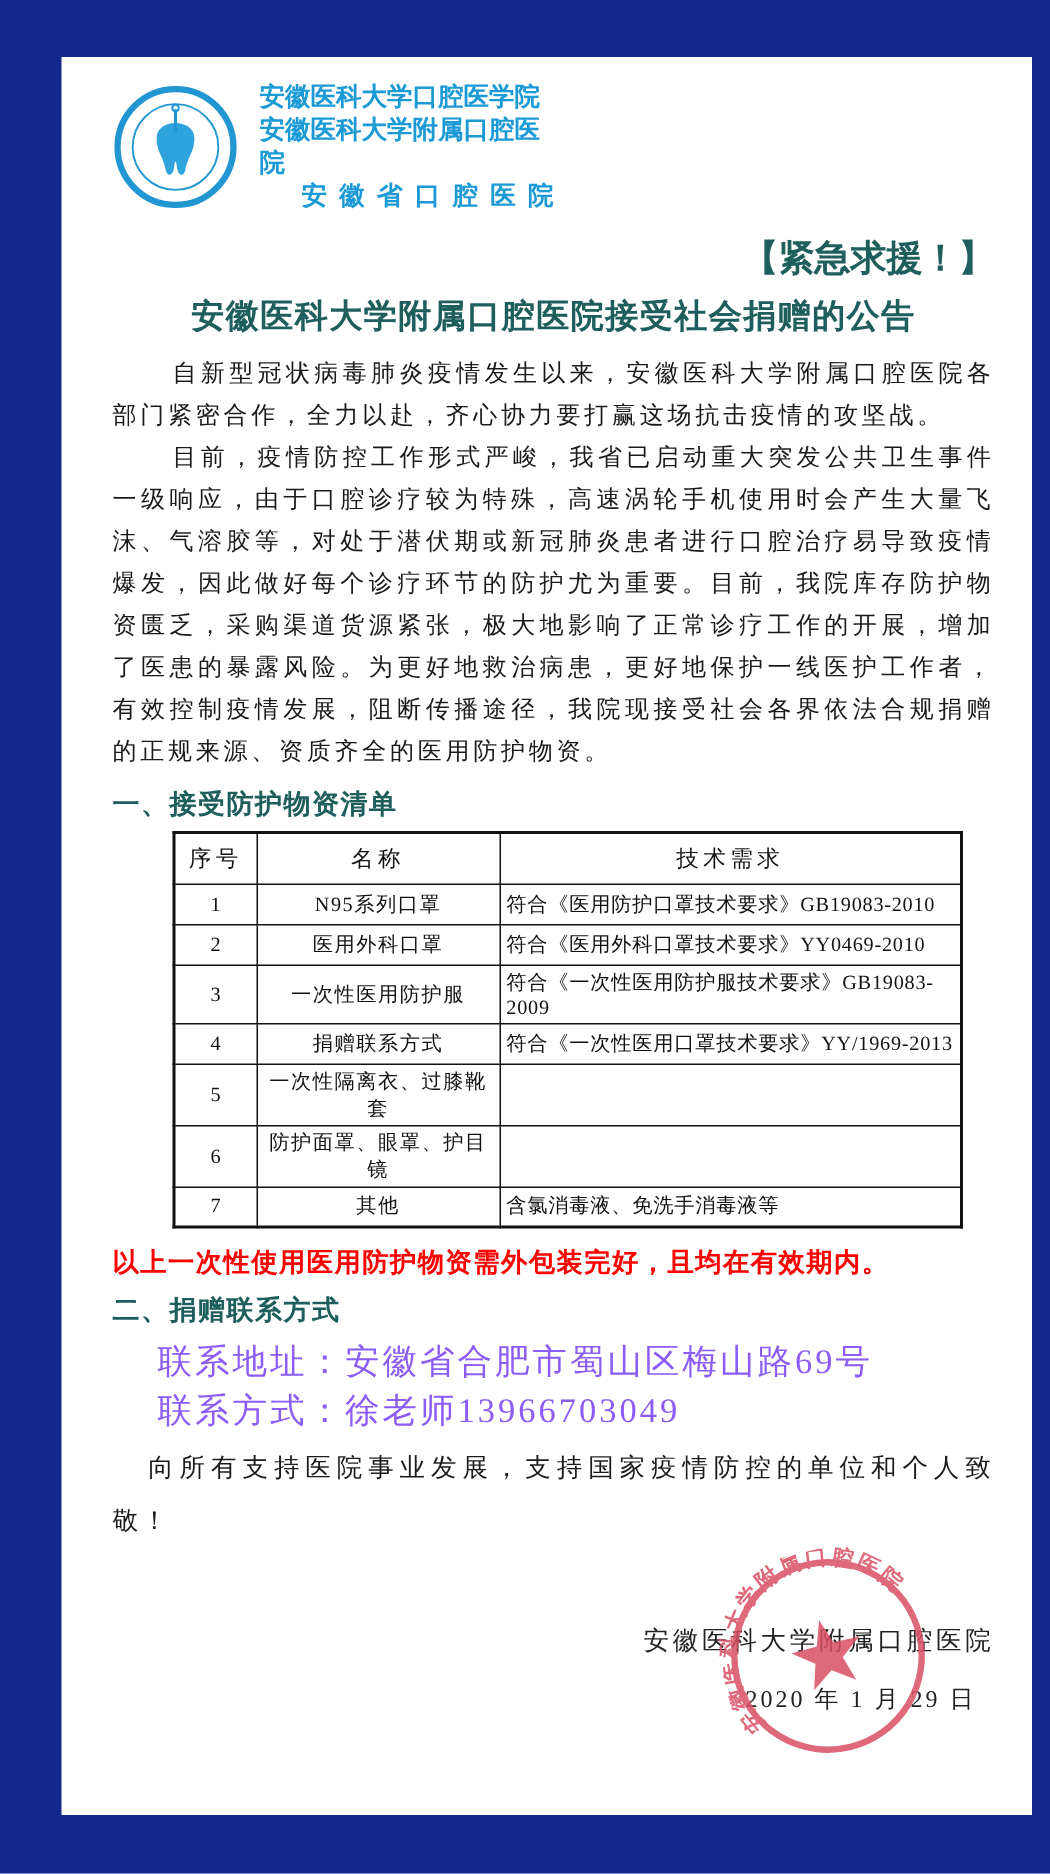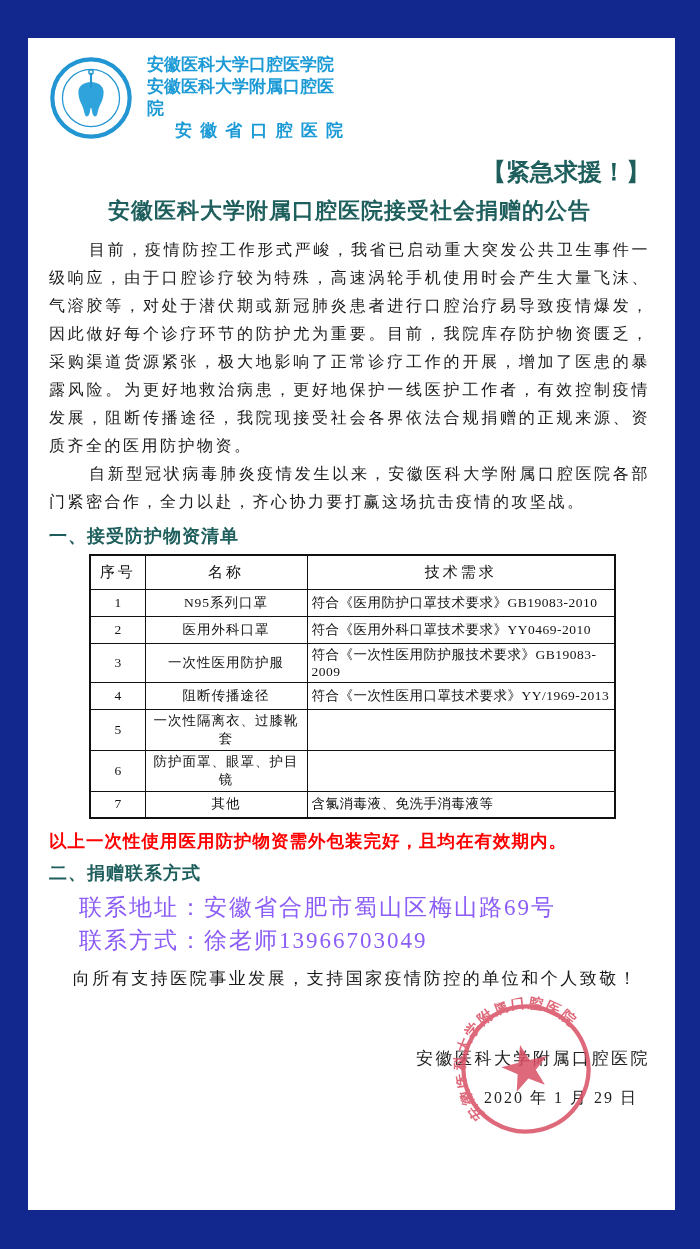--- a/index.html
+++ b/index.html
@@ -4,25 +4,25 @@
 <style>
   html,body{margin:0;padding:0;}
   body{
     width:700px;height:1249px;
     background:var(--border-navy,#13288f);
     font-family:"Liberation Serif","DejaVu Serif",serif;
     position:relative;
     box-sizing:border-box;
   }
   .paper{
-    position:absolute;left:28px;top:38px;
+    position:absolute;left:41px;top:38px;
     width:647px;height:1172px;
     background:#fff;
     box-sizing:border-box;
-    padding:12px 25px 0 21px;
+    padding:12px 25px 0 34px;
     overflow:hidden;
   }
   
   .header{display:flex;align-items:center;gap:14px;height:96px;}
   .logo{width:84px;height:84px;flex:0 0 auto;}
   .org-names{
     font-family:"Liberation Sans","DejaVu Sans",sans-serif;
     font-weight:bold;color:var(--org-blue,#1b9ad6);
     font-size:17px;line-height:22px;width:196px;
   }
@@ -120,22 +120,22 @@
     <div class="org-names">
       <div class="org-line">安徽医科大学口腔医学院</div>
       <div class="org-line">安徽医科大学附属口腔医院</div>
       <div class="org-line org-line-3">安徽省口腔医院</div>
     </div>
   </div>
 
   <div class="doc-title">【紧急求援！】</div>
   <div class="doc-subtitle">安徽医科大学附属口腔医院接受社会捐赠的公告</div>
 
+  <p class="para">自新型冠状病毒肺炎疫情发生以来，安徽医科大学附属口腔医院各部门紧密合作，全力以赴，齐心协力要打赢这场抗击疫情的攻坚战。</p>
   <p class="para">目前，疫情防控工作形式严峻，我省已启动重大突发公共卫生事件一级响应，由于口腔诊疗较为特殊，高速涡轮手机使用时会产生大量飞沫、气溶胶等，对处于潜伏期或新冠肺炎患者进行口腔治疗易导致疫情爆发，因此做好每个诊疗环节的防护尤为重要。目前，我院库存防护物资匮乏，采购渠道货源紧张，极大地影响了正常诊疗工作的开展，增加了医患的暴露风险。为更好地救治病患，更好地保护一线医护工作者，有效控制疫情发展，阻断传播途径，我院现接受社会各界依法合规捐赠的正规来源、资质齐全的医用防护物资。</p>
-  <p class="para">自新型冠状病毒肺炎疫情发生以来，安徽医科大学附属口腔医院各部门紧密合作，全力以赴，齐心协力要打赢这场抗击疫情的攻坚战。</p>
 
   <div class="section-heading">一、接受防护物资清单</div>
 
   <table class="supply">
     <colgroup>
         <col class="col-no">
         <col class="col-name">
         <col>
       </colgroup>
     <tbody>
@@ -154,21 +154,21 @@
       <td class="c-name">医用外科口罩</td>
       <td class="c-req">符合《医用外科口罩技术要求》YY0469-2010</td>
     </tr>
     <tr>
       <td class="c-no">3</td>
       <td class="c-name">一次性医用防护服</td>
       <td class="c-req">符合《一次性医用防护服技术要求》GB19083-2009</td>
     </tr>
     <tr>
       <td class="c-no">4</td>
-      <td class="c-name">阻断传播途径</td>
+      <td class="c-name">捐赠联系方式</td>
       <td class="c-req">符合《一次性医用口罩技术要求》YY/1969-2013</td>
     </tr>
     <tr>
       <td class="c-no">5</td>
       <td class="c-name">一次性隔离衣、过膝靴套</td>
       <td class="c-req"></td>
     </tr>
     <tr>
       <td class="c-no">6</td>
       <td class="c-name">防护面罩、眼罩、护目镜</td>

